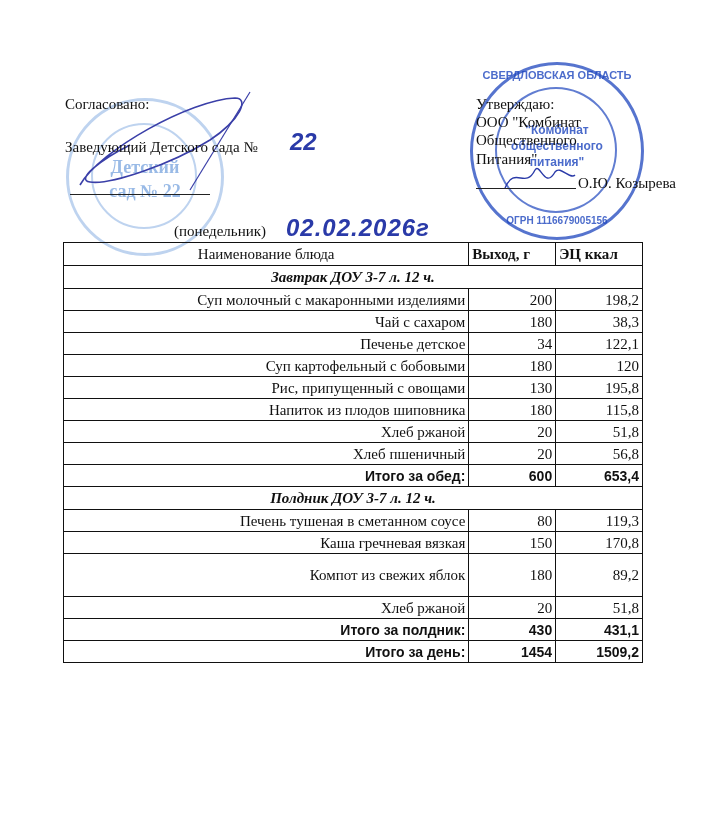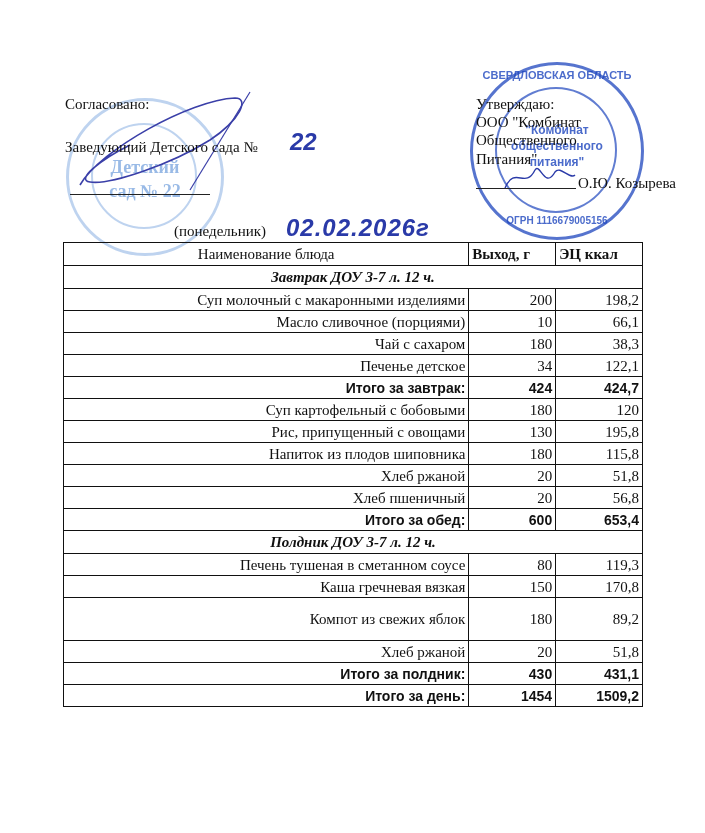--- a/index.html
+++ b/index.html
@@ -84,38 +84,28 @@
 
   <tr class="section">
     <td colspan="3">Завтрак ДОУ 3-7 л. 12 ч.</td>
   </tr>
   <tr>
     <td class="name">Суп молочный с макаронными изделиями</td>
     <td class="num">200</td>
     <td class="kcal">198,2</td>
   </tr>
   <tr>
-    <td class="name">Масло сливочное (порциями)</td>
-    <td class="num">10</td>
-    <td class="kcal">66,1</td>
-  </tr>
-  <tr>
     <td class="name">Чай с сахаром</td>
     <td class="num">180</td>
     <td class="kcal">38,3</td>
   </tr>
   <tr>
     <td class="name">Печенье детское</td>
     <td class="num">34</td>
     <td class="kcal">122,1</td>
-  </tr>
-  <tr class="total">
-    <td class="name">Итого за завтрак:</td>
-    <td class="num">424</td>
-    <td class="kcal">424,7</td>
   </tr>
 
   <tr>
     <td class="name">Суп картофельный с бобовыми</td>
     <td class="num">180</td>
     <td class="kcal">120</td>
   </tr>
   <tr>
     <td class="name">Рис, припущенный с овощами</td>
     <td class="num">130</td>

